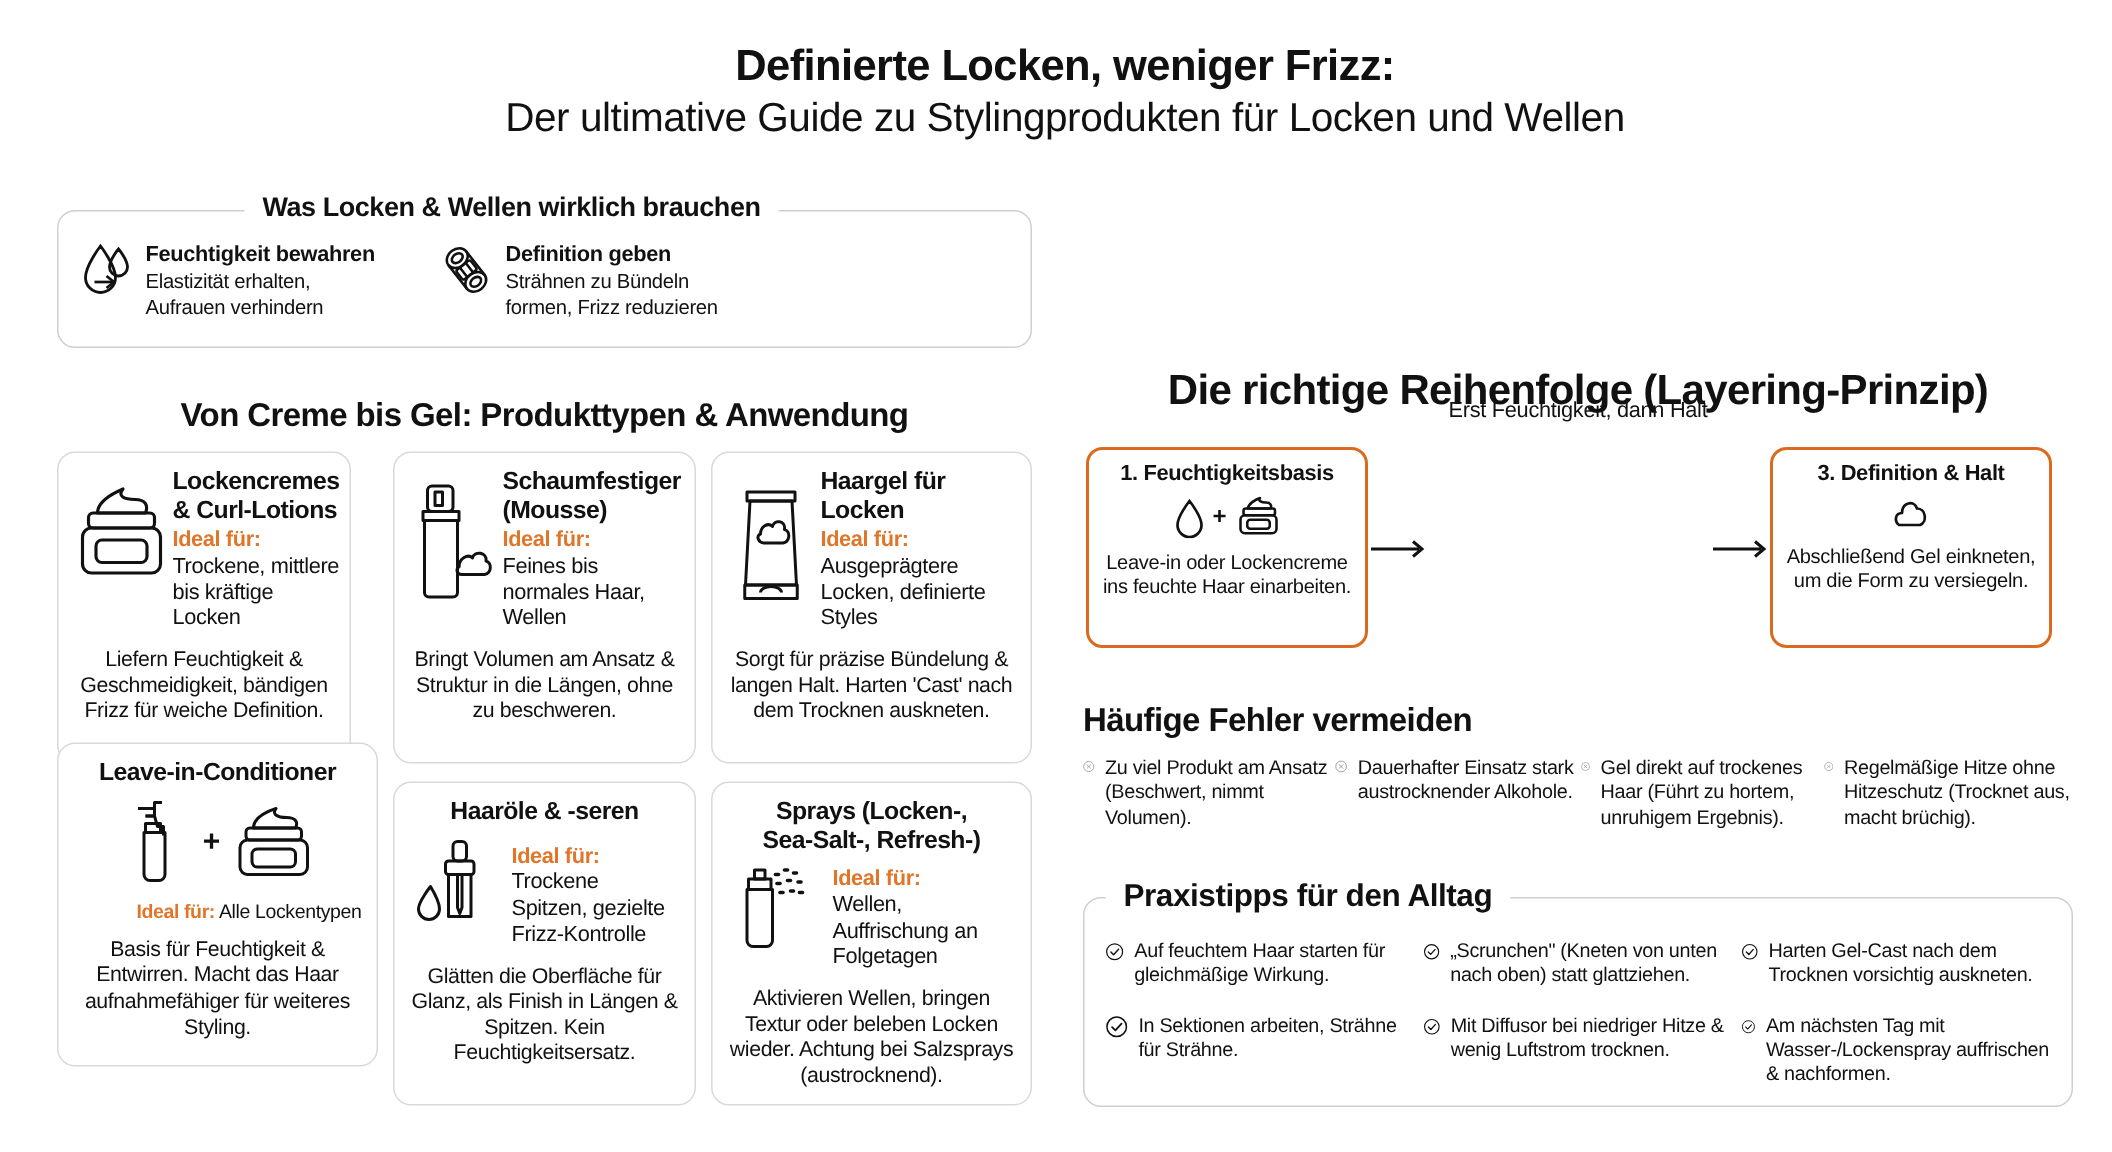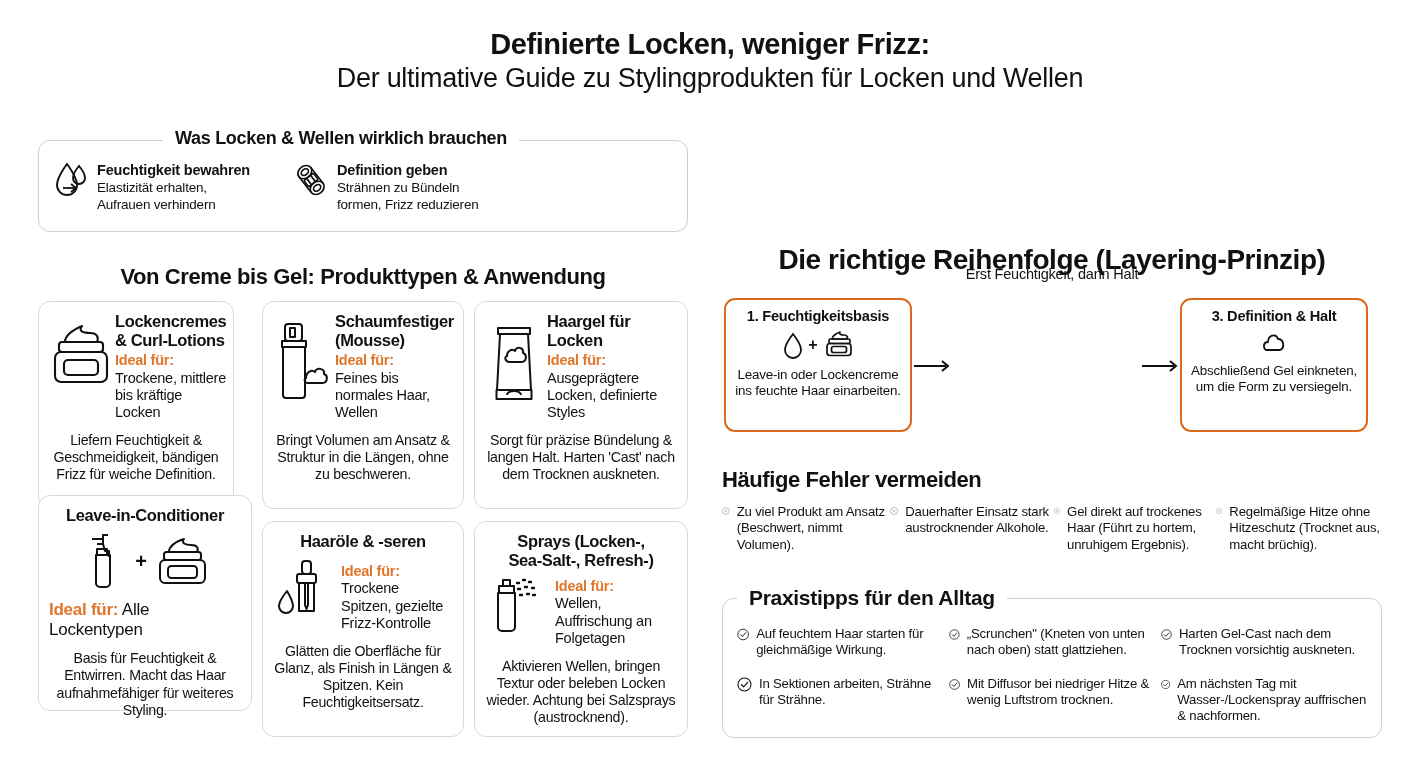--- a/index.html
+++ b/index.html
@@ -86,21 +86,21 @@
   #card-mousse { left: 262px; top: 301px; width: 202px; height: 208px; }
   #card-gel    { left: 474px; top: 301px; width: 214px; height: 208px; }
   
   #card-leavein { left: 38px;  top: 495px; width: 214px; height: 216px; }
   #card-oil     { left: 262px; top: 521px; width: 202px; height: 216px; }
   #card-spray   { left: 474px; top: 521px; width: 214px; height: 216px; }
 
   .card-title-center { text-align: center; font-size: 16.5px; font-weight: bold; letter-spacing: -0.35px; line-height: 1.15; }
   .center-ico-row { display: flex; align-items: center; justify-content: center; gap: 8px; margin-top: 6px; }
   .plus { font-size: 20px; font-weight: bold; }
-  .ideal-center { text-align:left; font-size: 17px; letter-spacing:-0.25px; margin-top: 7px;}
+  .ideal-center { text-align:right; font-size: 13px; letter-spacing:-0.25px; margin-top: 7px;}
 
   
   #layer-heading {
     position: absolute; left: 718px; top: 244px; width: 668px;
     text-align: center; font-size: 28px; font-weight: bold; letter-spacing: -0.45px;
   }
   #layer-sub {
     position: absolute; left: 718px; top: 266px; width: 668px;
     text-align: center; font-size: 14.5px; letter-spacing: -0.2px;
   }

